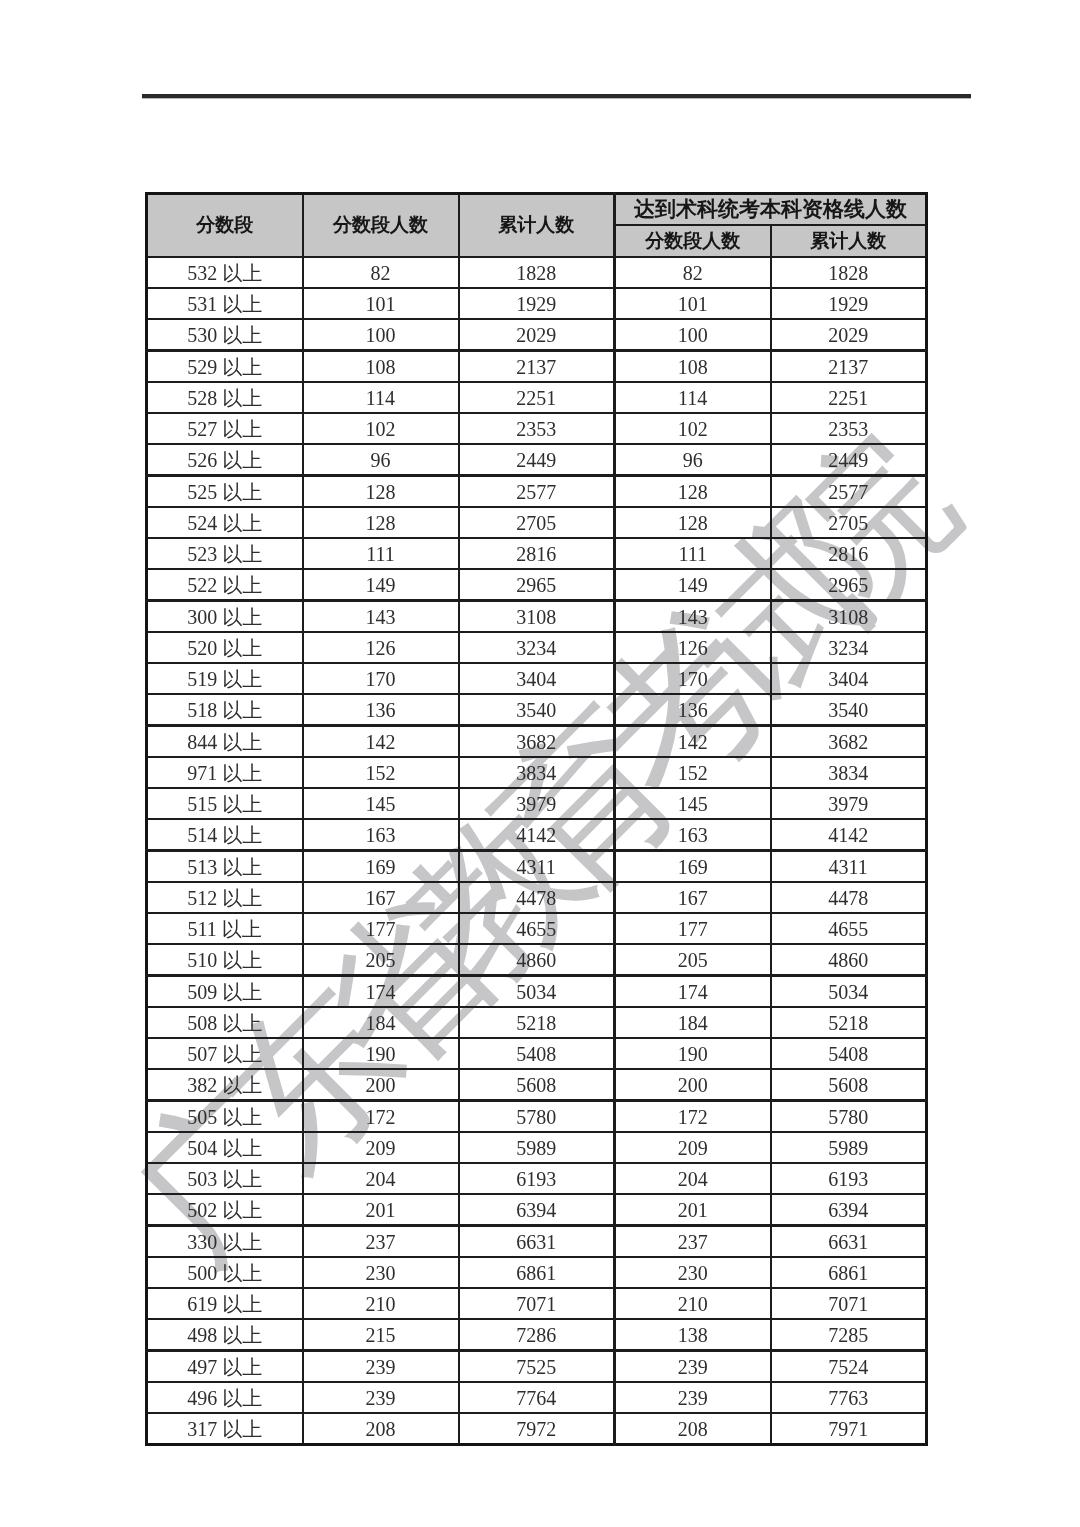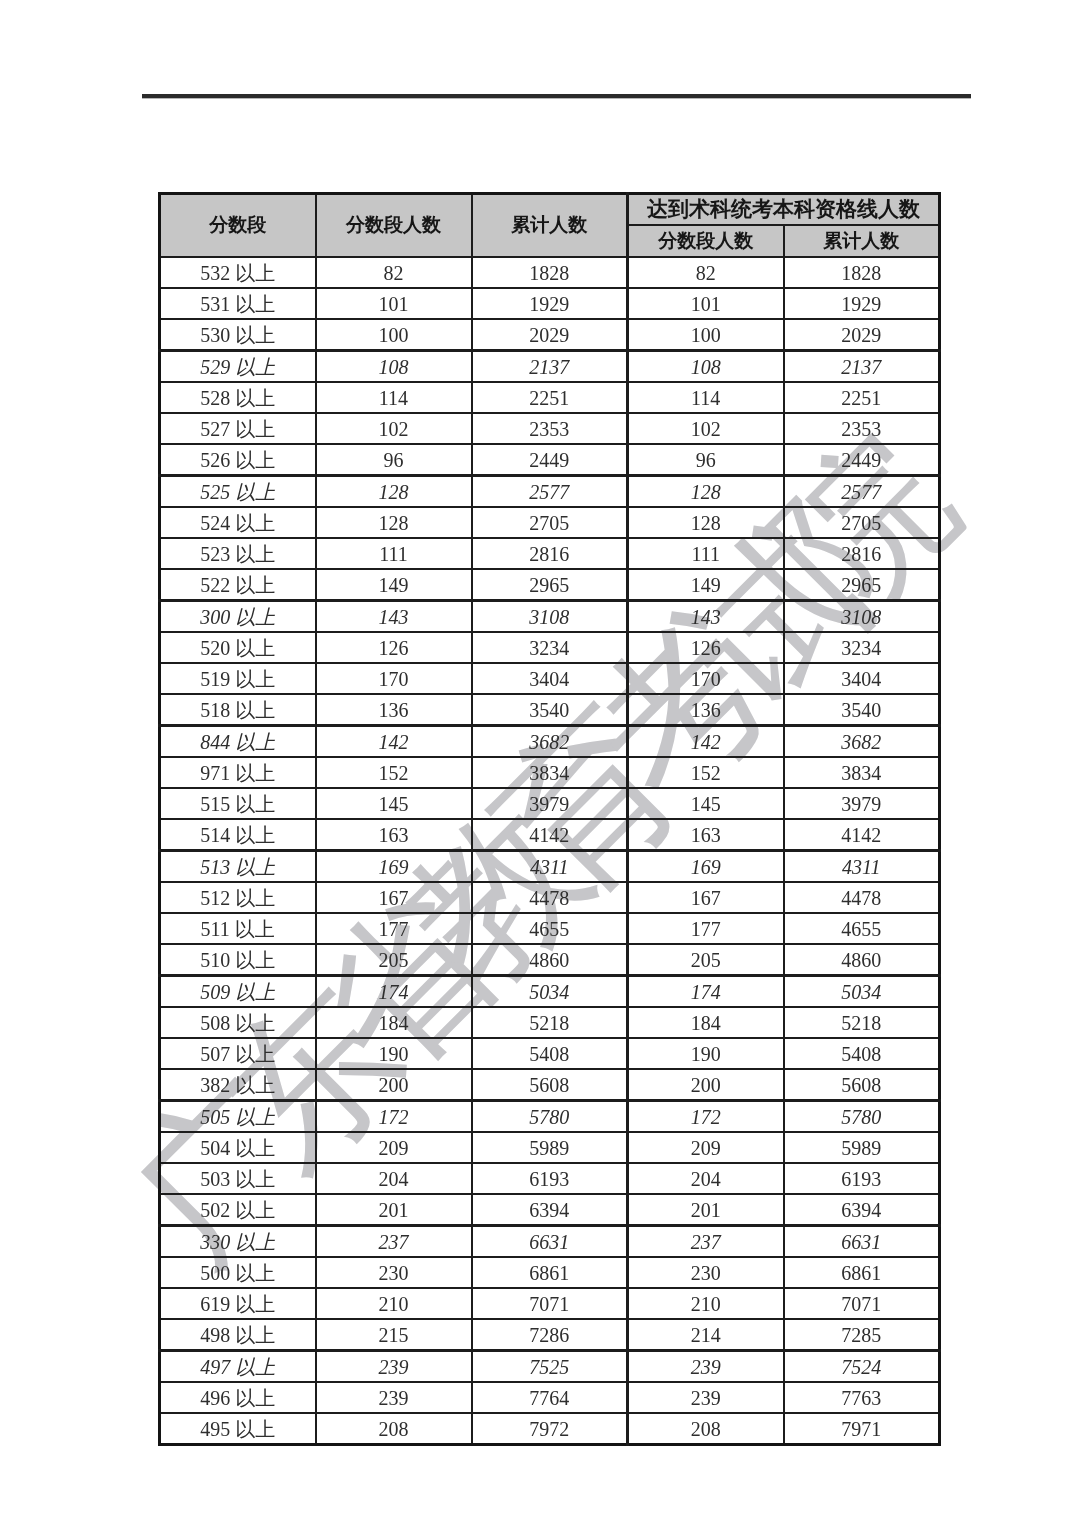--- a/index.html
+++ b/index.html
@@ -58,21 +58,21 @@
   .score-table col { width: 156px; }
 
   .score-table th,
   .score-table td {
     border: 2px solid #1c1c1c;
     text-align: center;
     vertical-align: middle;
     padding: 0;
     overflow: hidden;
   }
-  .score-table { border: 3px solid #141414; margin-left: 13px; }
+  .score-table { border: 3px solid #141414; }
 
   .score-table thead th {
     background: #c6c6c6;
     color: #161616;
     font-weight: 600;
     font-size: 19px;
     height: 30px;
     line-height: 1.1;
   }
   .score-table thead th.group-header {
@@ -82,21 +82,21 @@
 
   .score-table tbody td {
     background: transparent;
     color: #2e2e2e;
     font-size: 20px;
     height: 29px;
     line-height: 1;
   }
 
   
-  .score-table tbody tr.group-top td { border-top-width: 3px; font-style: italic; }
+  .score-table tbody tr.group-top td { border-top-width: 3px; }
   
   .score-table td:nth-child(4),
   .score-table th.section-start { border-left-width: 3px; }
 </style>
 </head>
 <body>
 
 <div class="top-rule"></div>
 
 <div class="watermark">广东省教育考试院</div>
@@ -357,38 +357,38 @@
         <td>619 以上</td>
         <td>210</td>
         <td>7071</td>
         <td>210</td>
         <td>7071</td>
       </tr>
       <tr>
         <td>498 以上</td>
         <td>215</td>
         <td>7286</td>
-        <td>214</td>
+        <td>138</td>
         <td>7285</td>
       </tr>
       <tr class="group-top">
         <td>497 以上</td>
         <td>239</td>
         <td>7525</td>
         <td>239</td>
         <td>7524</td>
       </tr>
       <tr>
         <td>496 以上</td>
         <td>239</td>
         <td>7764</td>
         <td>239</td>
         <td>7763</td>
       </tr>
       <tr>
-        <td>495 以上</td>
+        <td>317 以上</td>
         <td>208</td>
         <td>7972</td>
         <td>208</td>
         <td>7971</td>
       </tr>
     </tbody>
 </table>
 
 </body></html>

